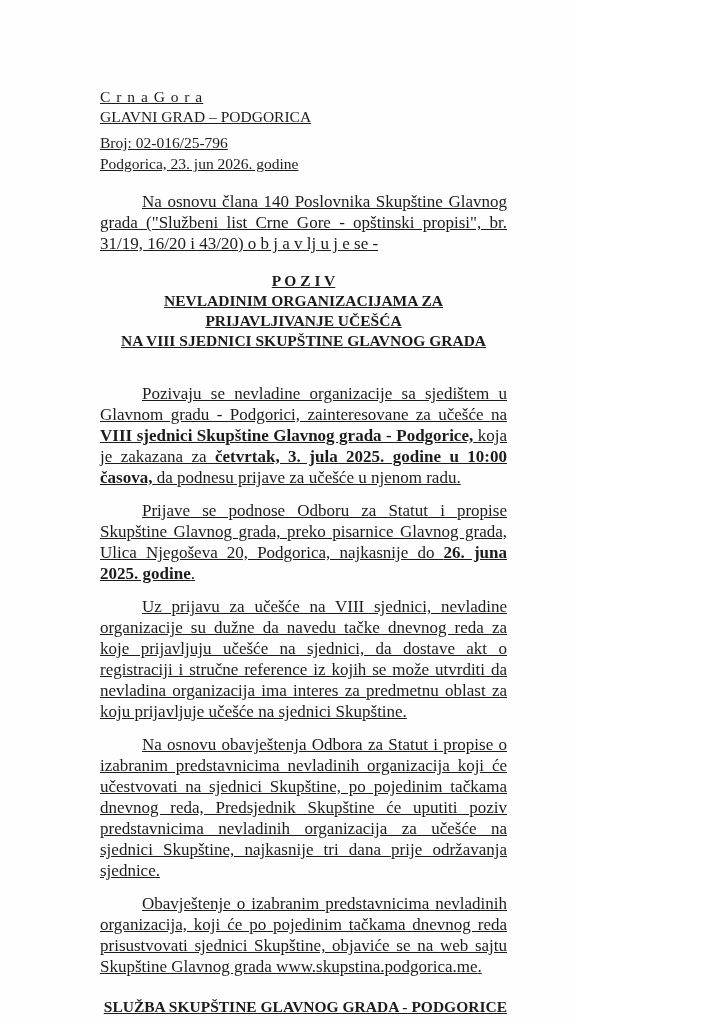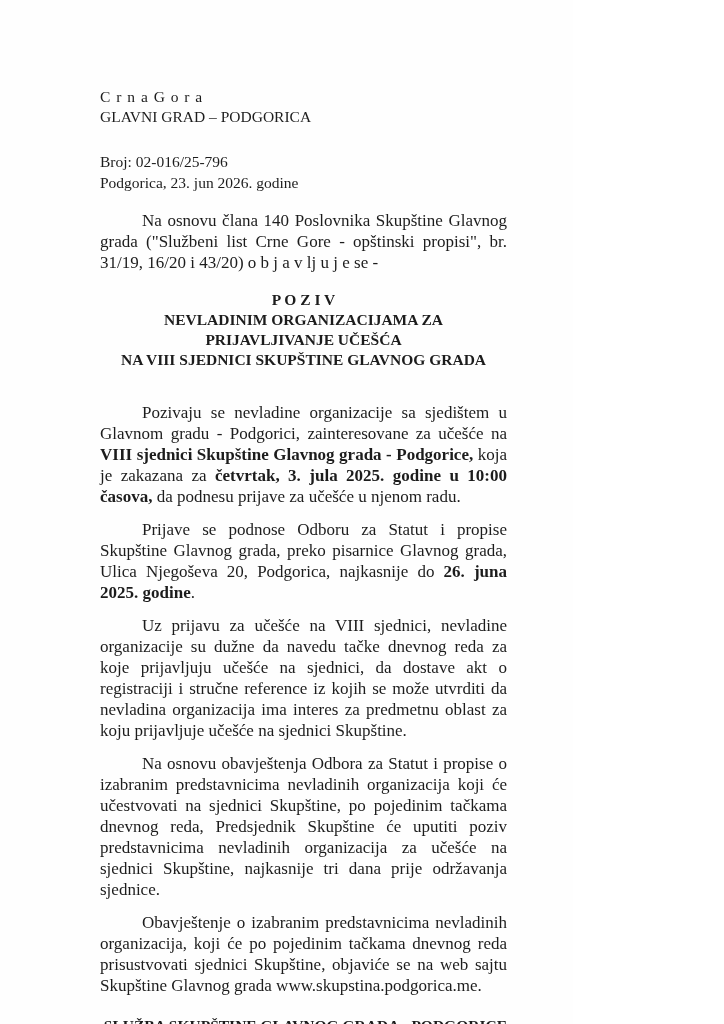--- a/index.html
+++ b/index.html
@@ -7,25 +7,26 @@
     width: 724px; height: 1024px;
     background: #ffffff;
     font-family: "Liberation Serif", "DejaVu Serif", serif;
     color: #1c1c1c;
   }
   .page {
     box-sizing: border-box;
     width: 573px; height: 1024px;
     padding: 87px 66px 60px 100px;
     background: #fefefe;
+    text-decoration: underline;
   }
   .letterhead { font-size: 15.5px; line-height: 20px; }
   .country { letter-spacing: 1px; }
   .bold { font-weight: bold; }
-  .refblock { margin-top: 24px; font-size: 15.5px; line-height: 21px; }
+  .refblock { margin-top: 5px; font-size: 15.5px; line-height: 21px; }
   .para {
     margin: 12px 0 0 0;
     font-size: 17px;
     line-height: 21px;
     text-align: justify;
     text-indent: 42px;
   }
   .intro { margin-top: 17px; }
   .title-block {
     margin-top: 17px;

